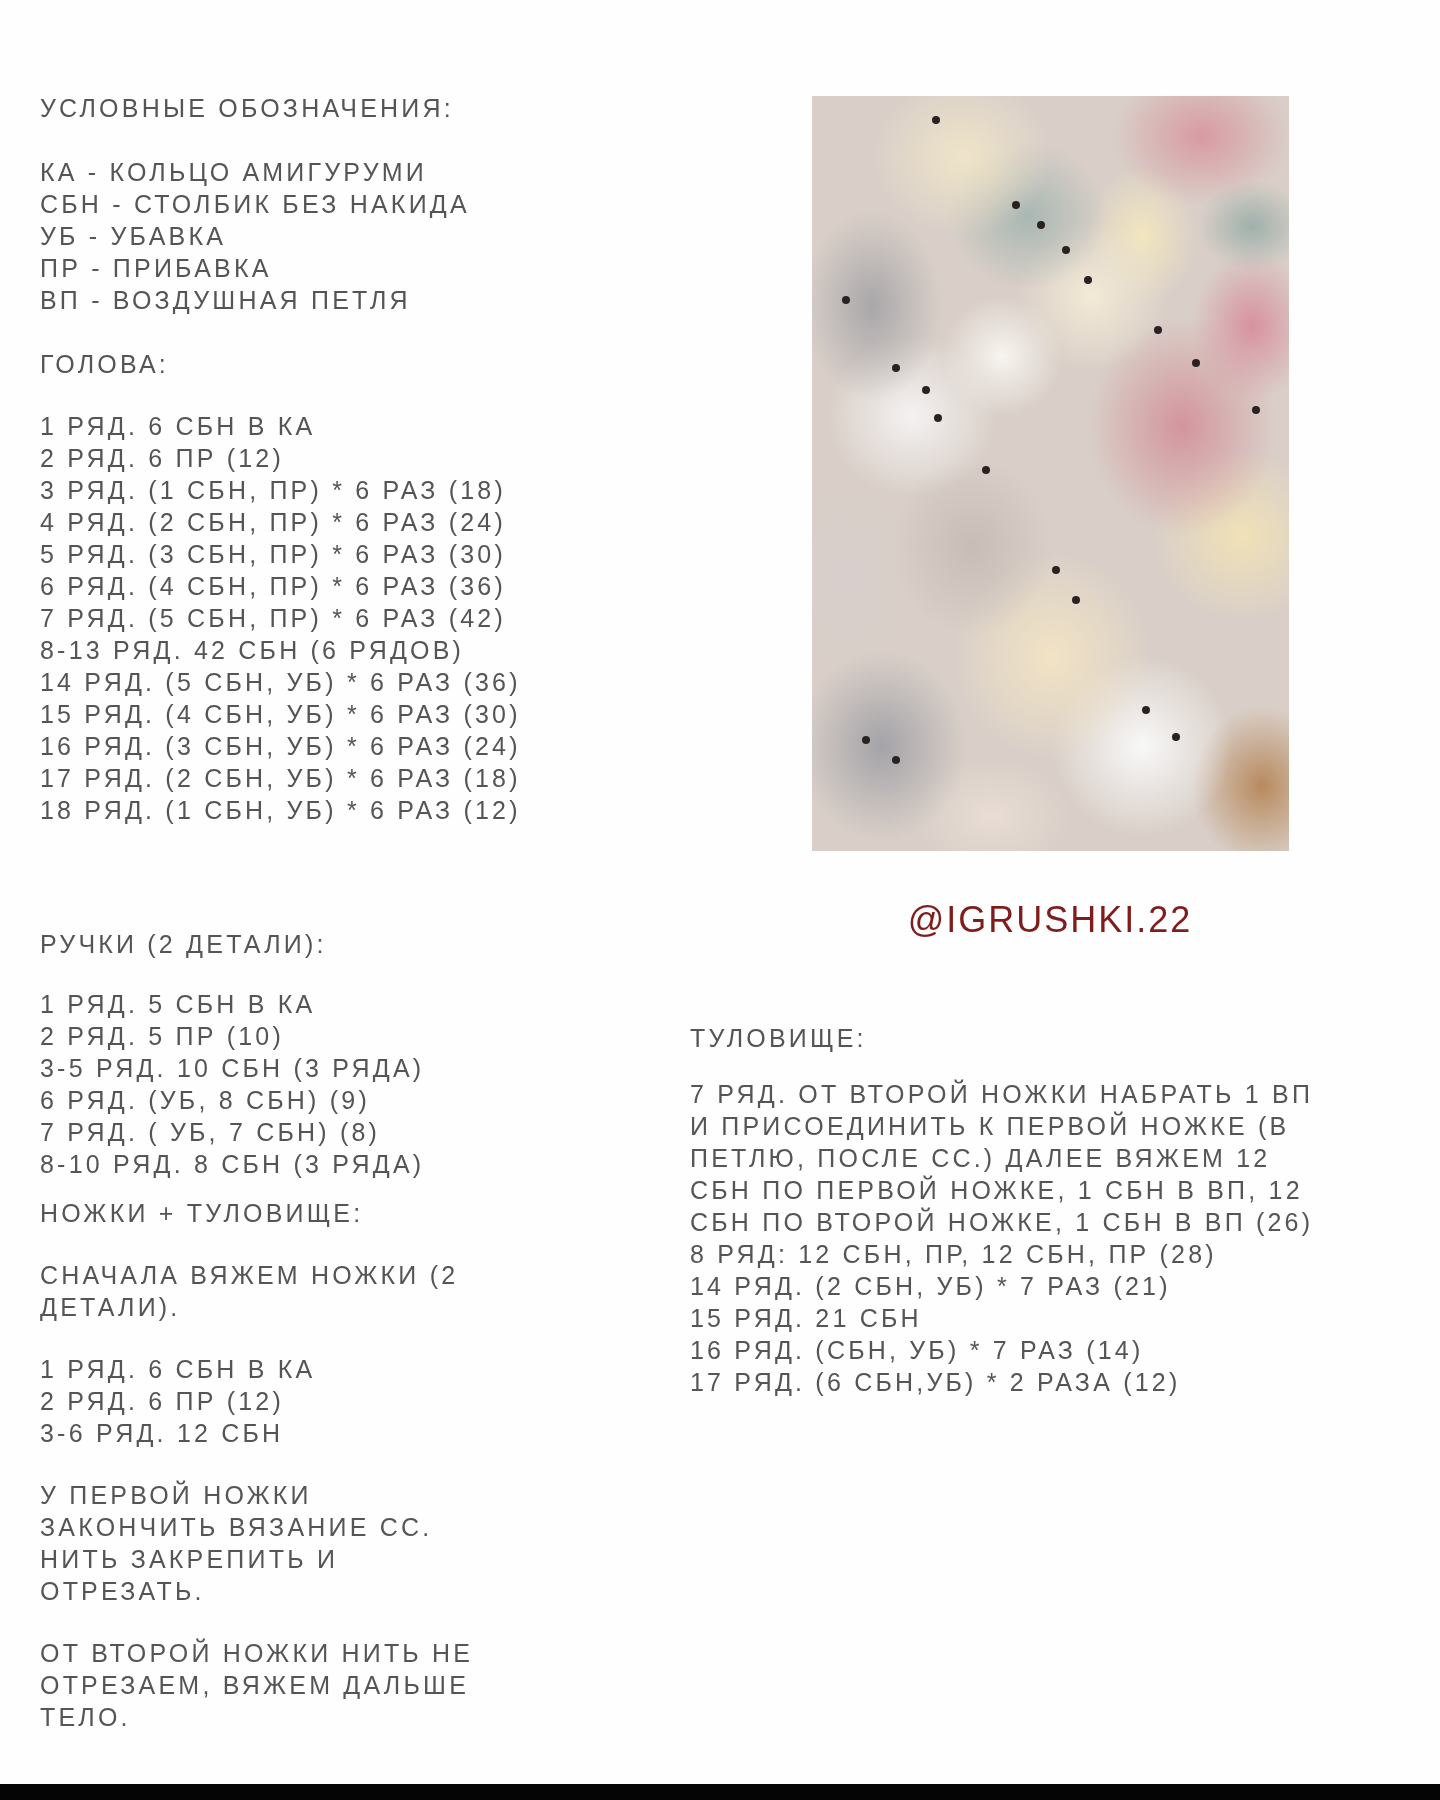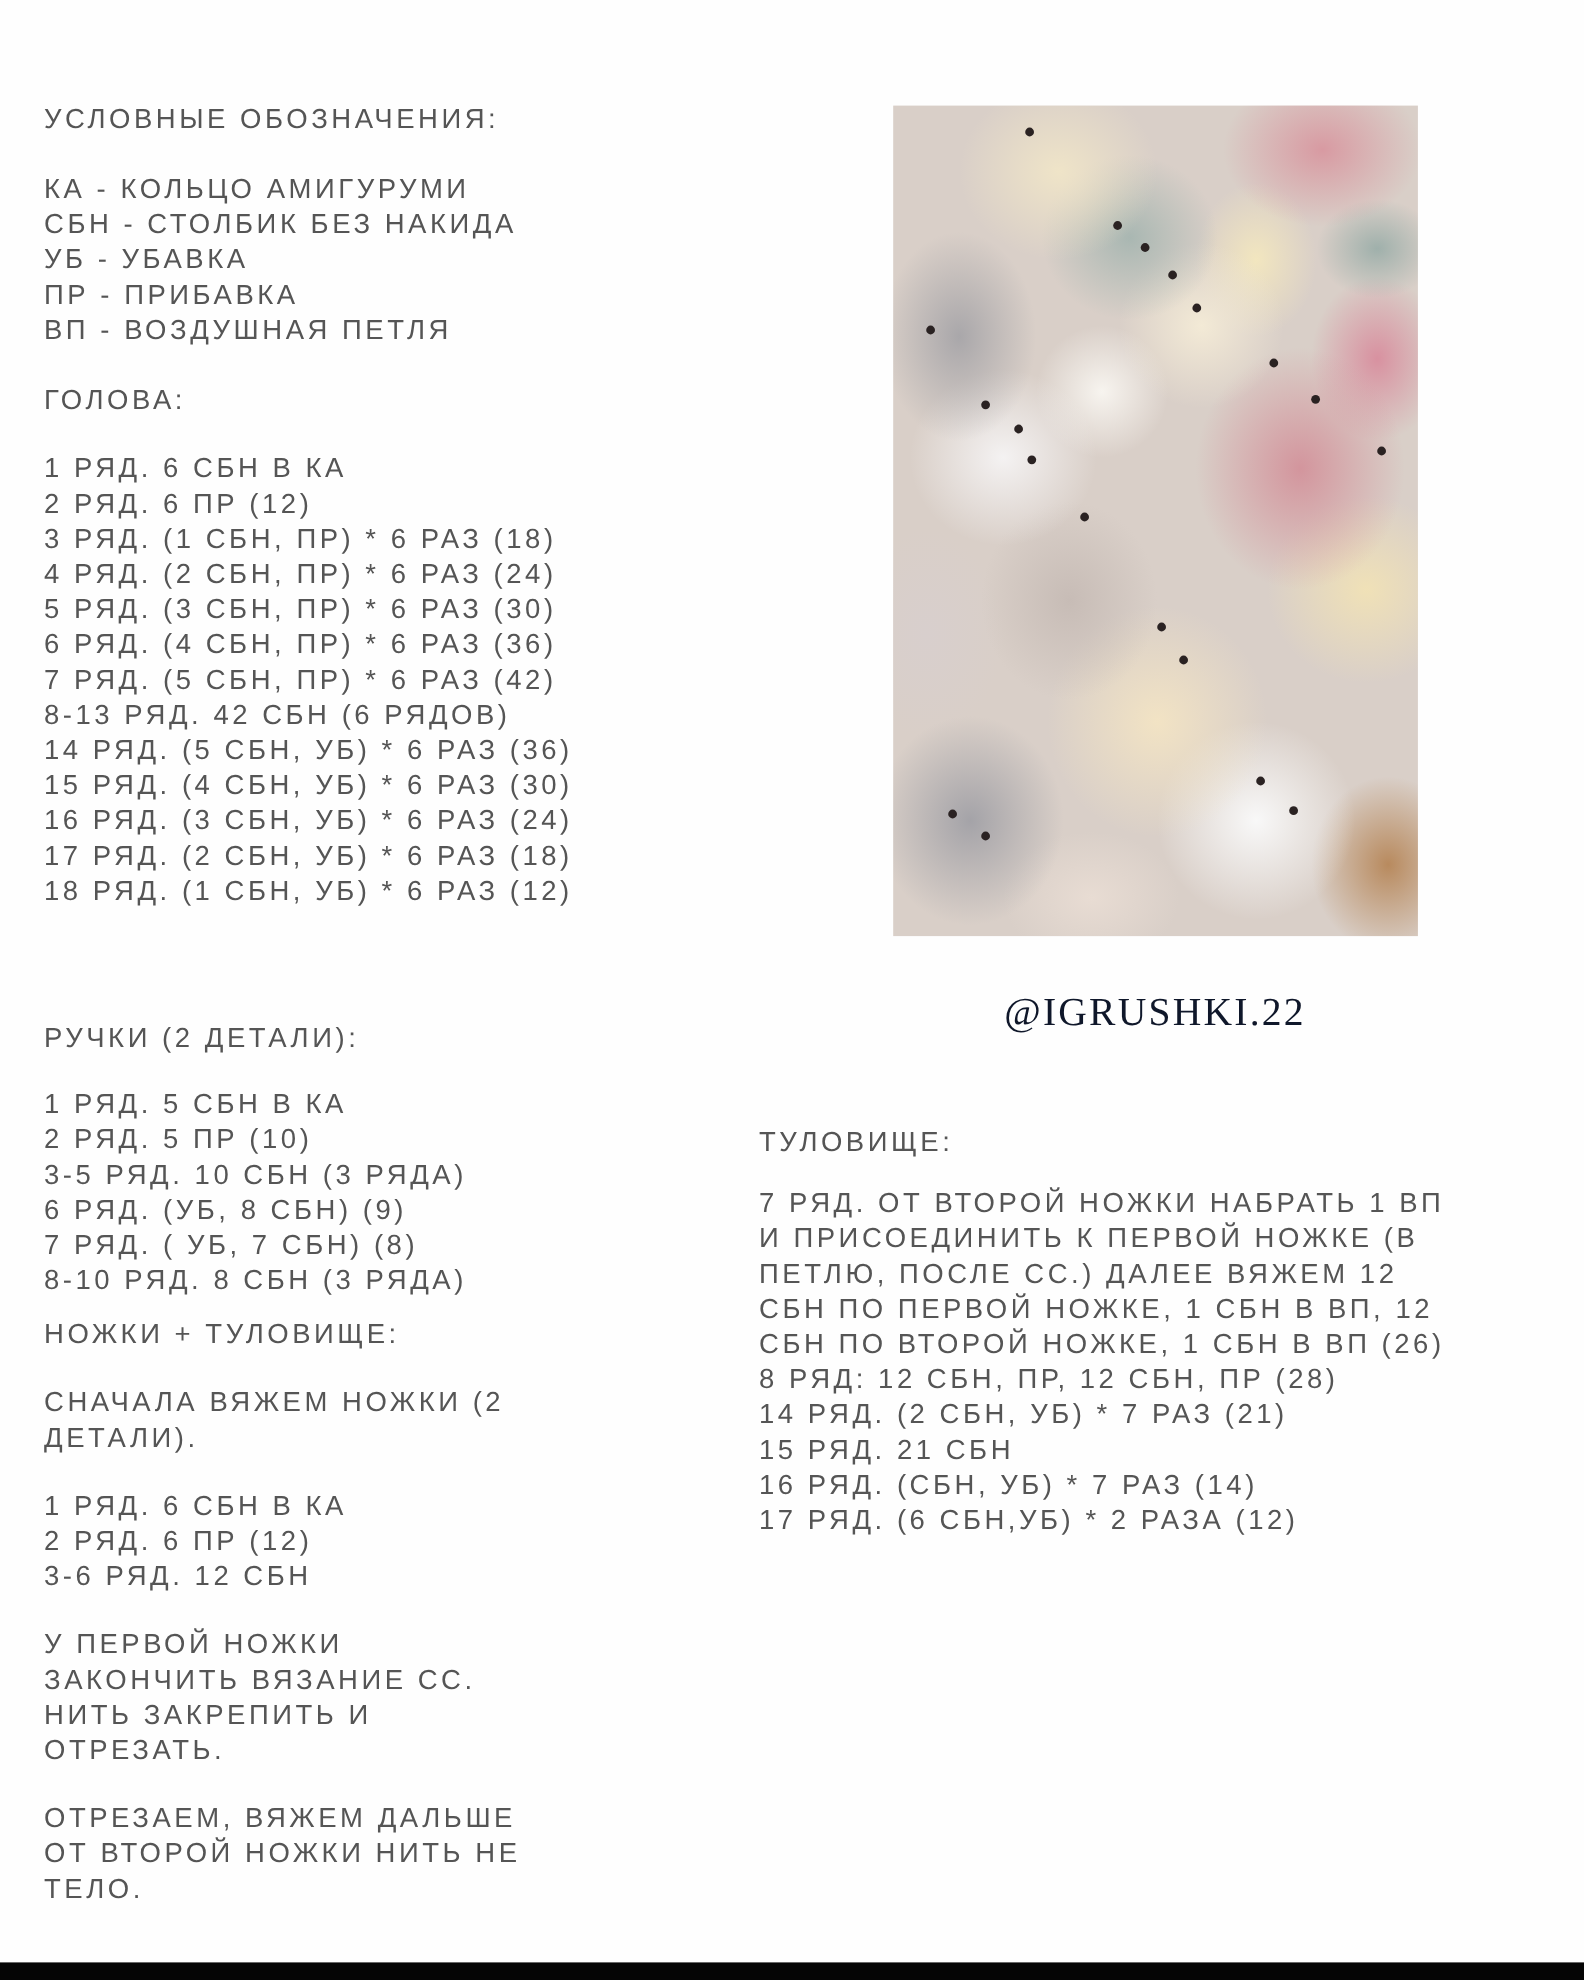--- a/index.html
+++ b/index.html
@@ -43,22 +43,21 @@
         radial-gradient(ellipse 80px 60px at 180px 720px, #e8dcd3 0%, rgba(232,220,211,0) 100%),
         radial-gradient(ellipse 70px 95px at 30px 480px, #d8cfcd 0%, rgba(216,207,205,0) 100%),
         #d9cfc8;
     }
     .photo .eye {
       position: absolute; width: 8px; height: 8px; border-radius: 50%; background: #2a2222;
     }
     .handle {
       position: absolute; left: 690px; width: 720px; top: 900px;
       text-align: center; font-size: 36px; letter-spacing: 2px; line-height: 40px;
-      color: #0f172a;
-      font-family: Liberation Serif, serif;
+      color: #7f1d1d;
     }
     .bottom-bar {
       position: absolute; left: 0; top: 1784px; width: 1440px; height: 16px; background: #050505;
     }
   </style>
 </head>
 <body>
 
 <div class="col left" style="top:92px;">
   <div>
@@ -109,22 +108,22 @@
   <div class="gap" style="height:30px;"></div>
   <span class="line">1 РЯД. 6 СБН В КА</span>
   <span class="line">2 РЯД. 6 ПР (12)</span>
   <span class="line">3-6 РЯД. 12 СБН</span>
   <div class="gap" style="height:30px;"></div>
   <span class="line">У ПЕРВОЙ НОЖКИ</span>
   <span class="line">ЗАКОНЧИТЬ ВЯЗАНИЕ СС.</span>
   <span class="line">НИТЬ ЗАКРЕПИТЬ И</span>
   <span class="line">ОТРЕЗАТЬ.</span>
   <div class="gap" style="height:30px;"></div>
+  <span class="line">ОТ ВТОРОЙ НОЖКИ НИТЬ НЕ</span>
   <span class="line">ОТРЕЗАЕМ, ВЯЖЕМ ДАЛЬШЕ</span>
-  <span class="line">ОТ ВТОРОЙ НОЖКИ НИТЬ НЕ</span>
   <span class="line">ТЕЛО.</span>
 </div>
 
 <div class="photo" title="Pile of pastel knitted amigurumi bunnies, cats and bears">
   <span class="eye" style="left:120px;top:20px;"></span>
   <span class="eye" style="left:200px;top:105px;"></span>
   <span class="eye" style="left:225px;top:125px;"></span>
   <span class="eye" style="left:250px;top:150px;"></span>
   <span class="eye" style="left:272px;top:180px;"></span>
   <span class="eye" style="left:80px;top:268px;"></span>

